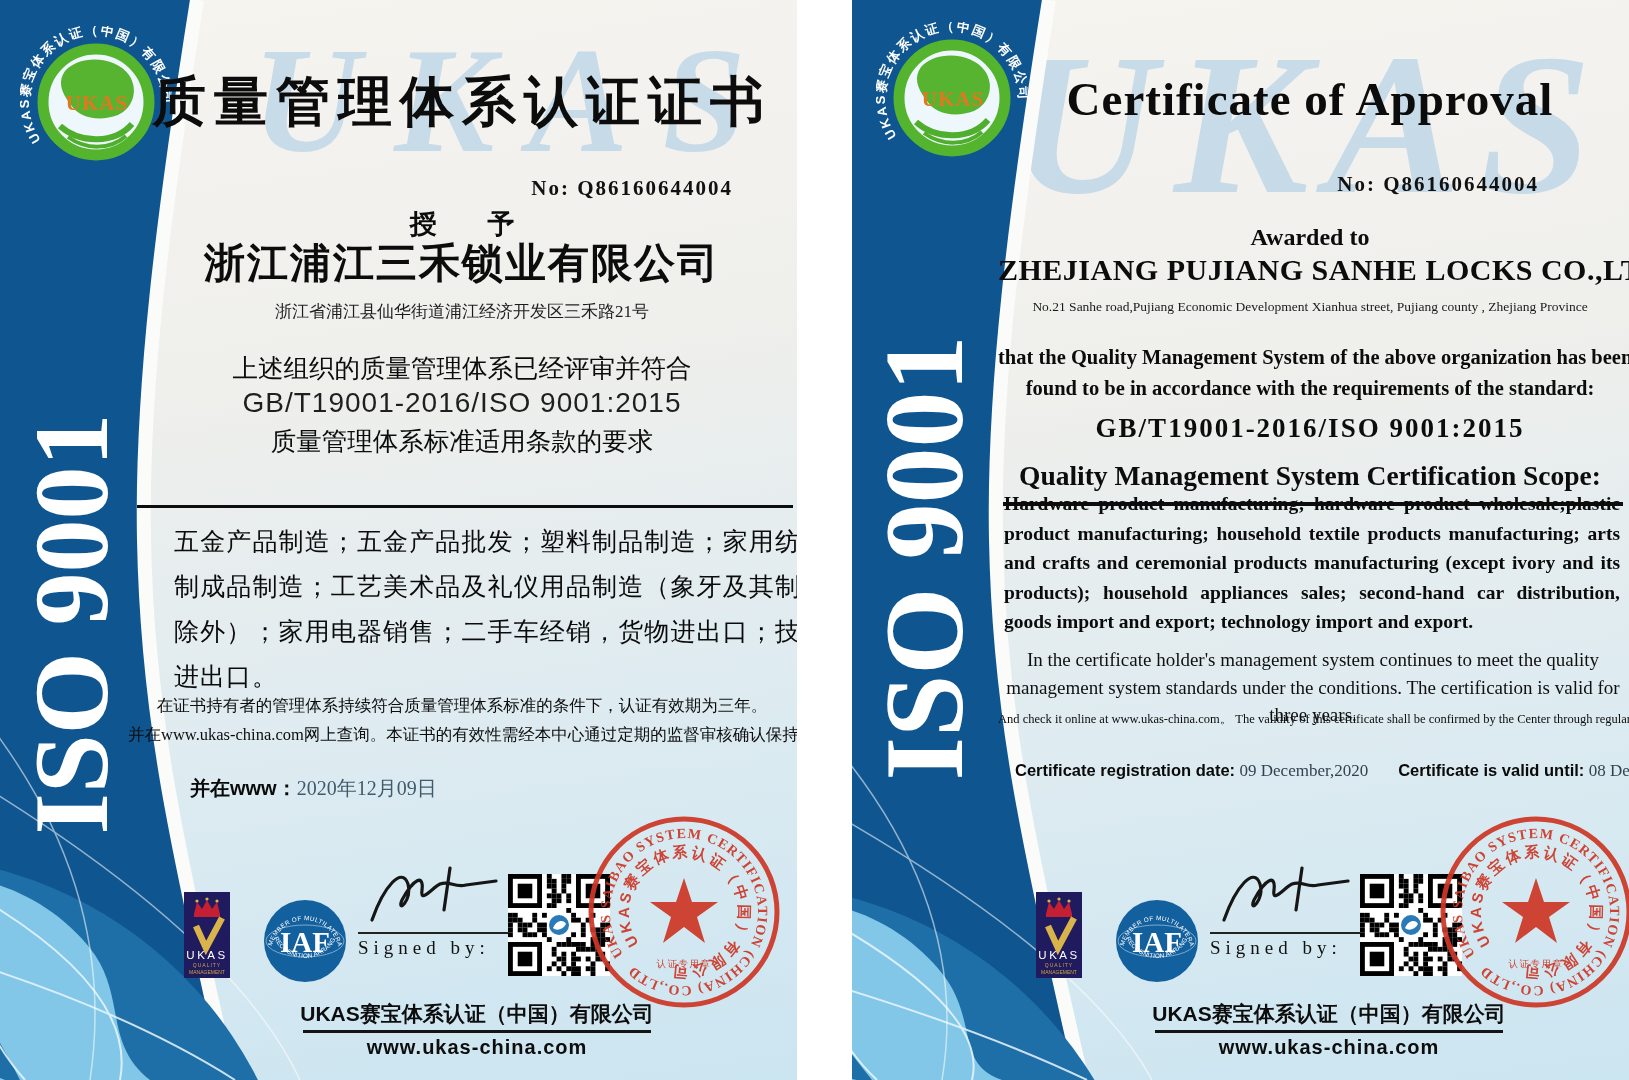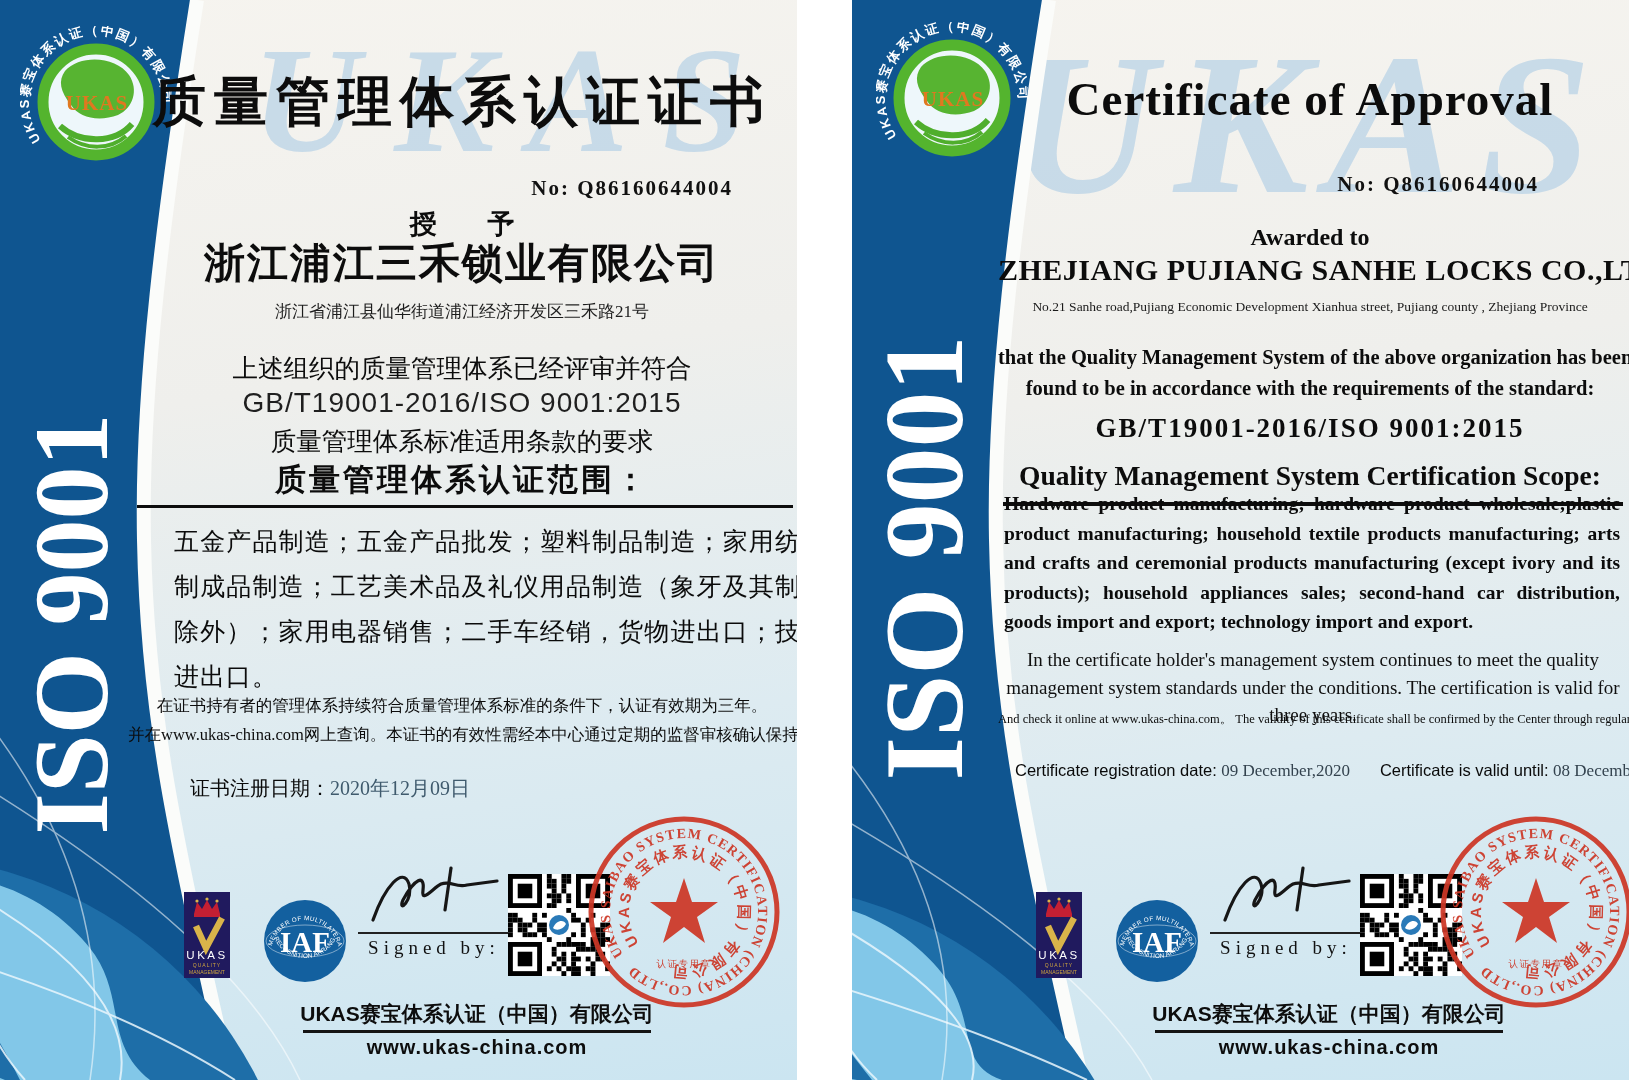--- a/index.html
+++ b/index.html
@@ -71,30 +71,30 @@
 
   .zh .valid1{top:695px;font:16.5px "Liberation Serif",serif;}
   .zh .valid2{top:724px;font:16.5px "Liberation Serif",serif;}
   .en .valid1-block{position:absolute;z-index:5;left:151px;top:646px;width:620px;
     font:19px "Liberation Serif",serif;line-height:27.5px;text-align:center;color:#101010;}
   .en .valid2{top:711px;font:12.5px "Liberation Serif",serif;}
 
   .dates{position:absolute;z-index:5;display:flex;white-space:nowrap;}
   .zh .dates{left:190px;top:775px;gap:42px;}
   .en .dates{left:163px;top:761px;gap:30px;}
-  .date-label{font-weight:normal;color:#0a0a0a;}
+  .date-label{font-weight:bold;color:#0a0a0a;}
   .zh .date-label{font-size:20px;font-family:"Liberation Sans",sans-serif;}
   .en .date-label{font-size:16.5px;font-family:"Liberation Sans",sans-serif;}
   .date-value{font-family:"Liberation Serif",serif;color:#3f5a6d;}
   .zh .date-value{font-size:20px;}
   .en .date-value{font-size:17px;color:#33424e;}
 
   .crown-svg{position:absolute;z-index:5;left:184px;top:892px;}
   .iaf-svg{position:absolute;z-index:5;left:263px;top:899px;}
-  .sig-block{position:absolute;z-index:5;left:358px;top:856px;width:152px;text-align:center;}
+  .sig-block{position:absolute;z-index:5;left:358px;top:856px;width:152px;}
   .sig-line{border-top:2px solid #222;margin-top:-8px;}
   .signed-by{margin-top:3px;font:19px "Liberation Serif",serif;letter-spacing:5px;color:#111;white-space:nowrap;}
   .qr-svg{position:absolute;z-index:5;left:508px;top:874px;}
   .seal-svg{position:absolute;z-index:6;left:586px;top:814px;opacity:.93;}
 
   .footer-org{position:absolute;z-index:5;left:170px;width:614px;top:1000px;text-align:center;
     font:bold 21px "Liberation Sans",sans-serif;color:#0d0d0d;white-space:nowrap;}
   .footer-line{position:absolute;z-index:5;left:303px;width:348px;top:1030px;height:3px;background:#141414;}
   .footer-url{position:absolute;z-index:5;left:170px;width:614px;top:1036px;text-align:center;
     font:bold 20px "Liberation Sans",sans-serif;letter-spacing:1px;color:#0d0d0d;}
@@ -141,28 +141,27 @@
   </svg>
 
   <div class="row title">质量管理体系认证证书</div>
   <div class="cert-no">No: Q86160644004</div>
   <div class="row awarded">授 予</div>
   <div class="row company">浙江浦江三禾锁业有限公司</div>
   <div class="row address">浙江省浦江县仙华街道浦江经济开发区三禾路21号</div>
   <div class="row st1">上述组织的质量管理体系已经评审并符合</div>
   <div class="row standard">GB/T19001-2016/ISO 9001:2015</div>
   <div class="row st2">质量管理体系标准适用条款的要求</div>
-  <div class="row scope-head">质量管理体系认证范围：</div>
   <div class="divider"></div>
   <div class="scope-text">五金产品制造；五金产品批发；塑料制品制造；家用纺织制成品制造；工艺美术品及礼仪用品制造（象牙及其制品除外）；家用电器销售；二手车经销，货物进出口；技术进出口。</div>
   <div class="row valid1">在证书持有者的管理体系持续符合质量管理体系标准的条件下，认证有效期为三年。</div>
   <div class="row valid2">并在www.ukas-china.com网上查询。本证书的有效性需经本中心通过定期的监督审核确认保持。</div>
 
   <div class="dates">
-    <div><span class="date-label">证书注册日期：</span><span class="date-value">2020年12月09日</span></div>
+    <div><span class="date-label">并在www：</span><span class="date-value">2020年12月09日</span></div>
   </div>
 
   <svg class="crown-svg" width="46" height="86" viewBox="0 0 46 86">
     <rect width="46" height="86" fill="#201a5e"></rect>
     <path d="M10,22 L13,10 L18,17 L23,8 L28,17 L33,10 L36,22 Z" fill="#c41f33"></path>
     <circle cx="13" cy="9" r="1.6" fill="#d9b44a"></circle>
       <circle cx="23" cy="7" r="1.6" fill="#d9b44a"></circle>
       <circle cx="33" cy="9" r="1.6" fill="#d9b44a"></circle>
     <rect x="10" y="22" width="26" height="3" fill="#c41f33"></rect>
     <path d="M12,34 L22,56 L38,26" fill="none" stroke="#d9b44a" stroke-width="6.5"></path>

